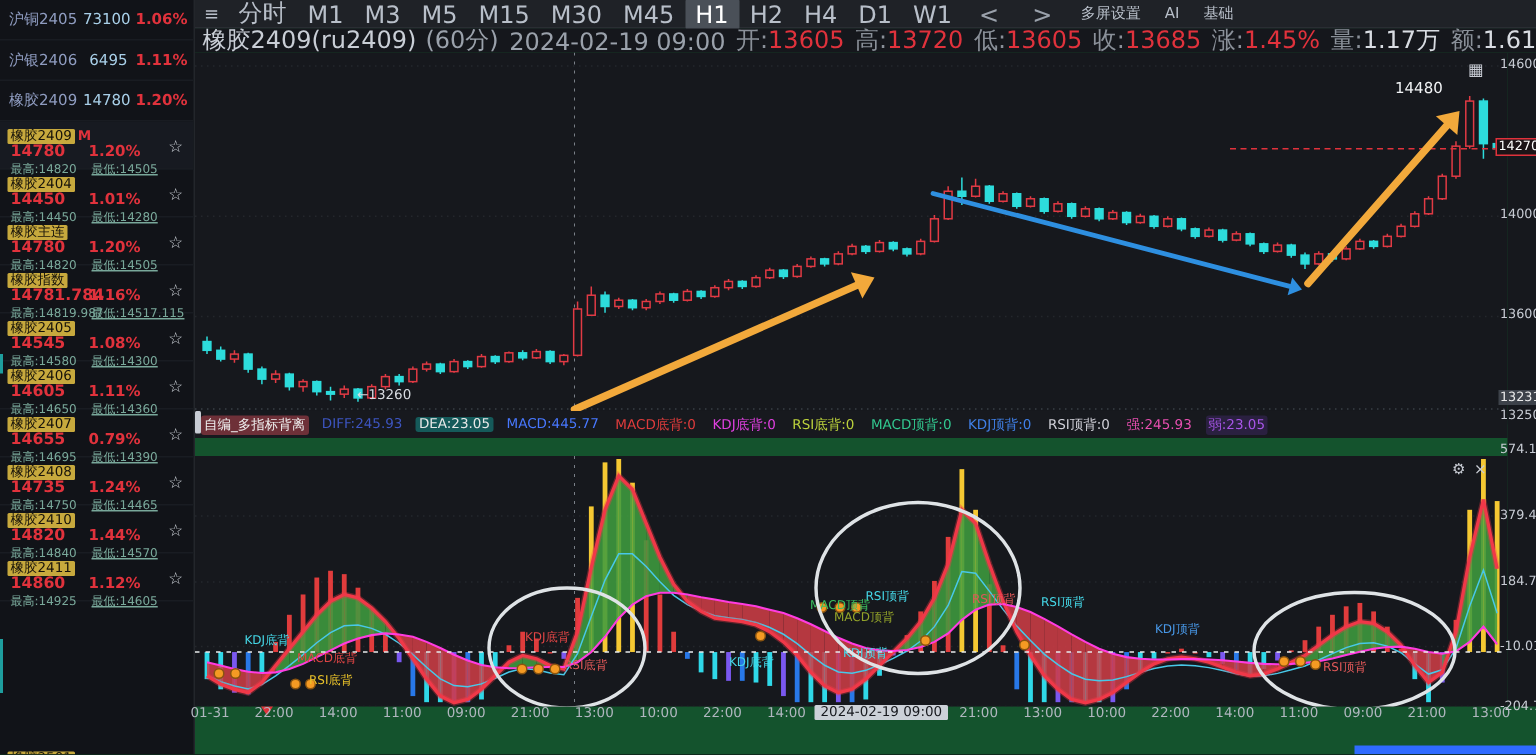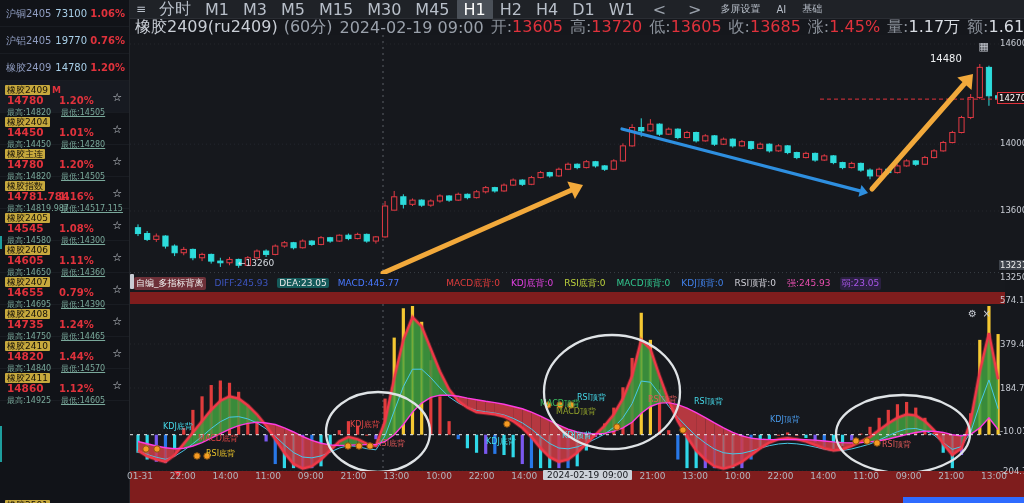--- a/index.html
+++ b/index.html
@@ -1,17 +1,17 @@
 <!DOCTYPE html>
 <html><head>
 <meta charset="utf-8">
 <style>
   html,body{margin:0;padding:0;background:#0b0d10;overflow:hidden;}
   *{box-sizing:border-box;font-family:"DejaVu Sans","Liberation Sans",sans-serif;}
-  .app{position:relative;width:1024px;height:503px;background:#7f1d1d;overflow:hidden;padding-left:22px;}
+  .app{position:relative;width:1024px;height:503px;background:#14532d;overflow:hidden;padding-left:22px;}
 
   
   .sidebar{position:absolute;left:0;top:0;width:130px;height:503px;background:#111318;border-right:1px solid #23262b;overflow:hidden;}
   .wl-row{position:relative;height:27px;line-height:27px;display:flex;align-items:center;padding:0 4px 0 6px;border-bottom:1px solid #191c22;}
   .wl-name{color:#8f9cc0;font-size:10px;width:52px;}
   .wl-val{color:#a8cfe8;font-size:10px;flex:1;text-align:right;}
   .wl-pct{color:#e0323c;font-size:10px;font-weight:bold;width:40px;text-align:right;}
   .wl-item{position:relative;height:32px;border-bottom:1px solid #191c22;padding:1px 0 0 0;}
   .wl-item.sel{background:#171a21;}
   .wl-r1{height:11px;line-height:11px;padding-left:5px;}
@@ -75,23 +75,23 @@
 <div class="app">
 
   <aside class="sidebar">
     <div id="wl">
         <div class="wl-row">
           <span class="wl-name">沪铜2405</span>
           <span class="wl-val">73100</span>
           <span class="wl-pct">1.06%</span>
         </div>
         <div class="wl-row">
-          <span class="wl-name">沪铝2405</span>
-          <span class="wl-val">19770</span>
-          <span class="wl-pct">0.76%</span>
+          <span class="wl-name">沪银2406</span>
+          <span class="wl-val">6495</span>
+          <span class="wl-pct">1.11%</span>
         </div>
         <div class="wl-row">
           <span class="wl-name">橡胶2409</span>
           <span class="wl-val">14780</span>
           <span class="wl-pct">1.20%</span>
         </div>
         <div class="wl-item sel">
           <div class="wl-r1"><span class="wl-tag">橡胶2409</span><span class="wl-m">M</span></div>
           <span class="wl-star">☆</span>
           <div class="wl-r2"><span class="wl-price">14780</span><span class="wl-pct2">1.20%</span></div>
@@ -424,21 +424,21 @@
   <div class="axis-col"></div>
   <div id="mainaxis"></div>
 
   <div class="splitter"></div>
 
   <div class="ind-header" id="indheader">
       <span class="ih-seg" style="color: rgb(240, 240, 240); background: rgb(110, 48, 56);">自编_多指标背离</span>
       <span class="ih-seg" style="color: rgb(61, 85, 192);">DIFF:245.93</span>
       <span class="ih-seg" style="color: rgb(232, 232, 232); background: rgb(21, 90, 90);">DEA:23.05</span>
       <span class="ih-seg" style="color: rgb(72, 120, 255);">MACD:445.77</span>
-      <span class="ih-seg" style="color: rgb(224, 60, 60); margin-left: 36px;">MACD底背:0</span>
+      <span class="ih-seg" style="color: rgb(224, 60, 60);">MACD底背:0</span>
       <span class="ih-seg" style="color: rgb(224, 64, 224);">KDJ底背:0</span>
       <span class="ih-seg" style="color: rgb(188, 210, 60);">RSI底背:0</span>
       <span class="ih-seg" style="color: rgb(50, 200, 144);">MACD顶背:0</span>
       <span class="ih-seg" style="color: rgb(64, 128, 232);">KDJ顶背:0</span>
       <span class="ih-seg" style="color: rgb(208, 208, 216);">RSI顶背:0</span>
       <span class="ih-seg" style="color: rgb(232, 79, 176);">强:245.93</span>
       <span class="ih-seg" style="color: rgb(168, 85, 232); background: rgb(42, 32, 64);">弱:23.05</span>
     </div>
 
   <div class="ind-chart">

